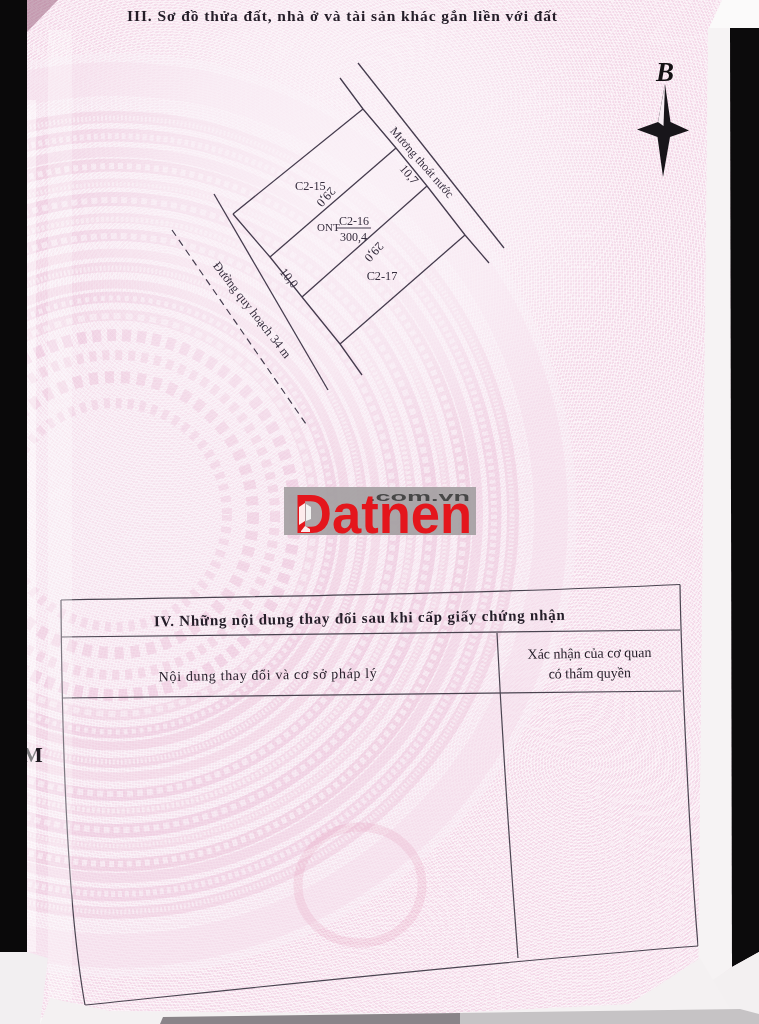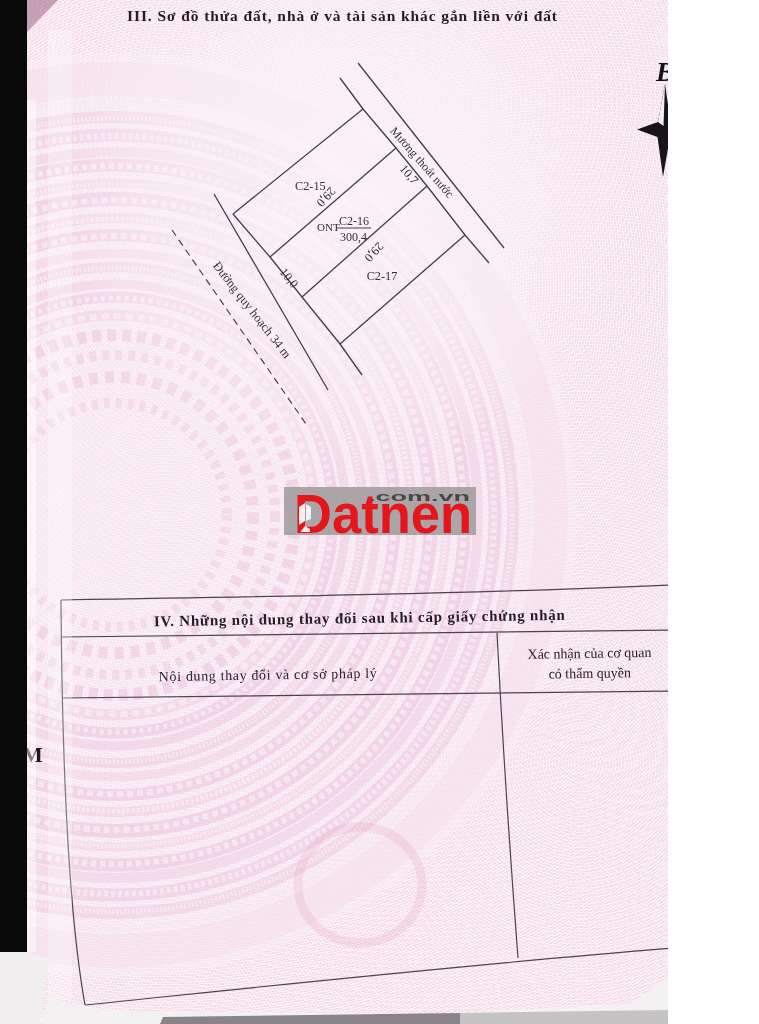--- a/index.html
+++ b/index.html
@@ -1,16 +1,16 @@
 <!DOCTYPE html>
 <html><head>
 <meta charset="utf-8">
 <style>
   html,body{margin:0;padding:0;-webkit-font-smoothing:antialiased;}
-  .page{position:relative;width:668px;height:1024px;overflow:hidden;background:#fbf9fa;
+  .page{position:relative;width:759px;height:1024px;overflow:hidden;background:#fbf9fa;
         font-family:"Liberation Serif", serif;}
   .pink{position:absolute;left:0;top:0;width:745px;height:1018px;
     background-color:#f4dae9;
     background-image:
       repeating-radial-gradient(circle at 22% 28%, rgba(255,255,255,0.5) 0 1px, rgba(255,255,255,0) 1px 2.7px),
       repeating-radial-gradient(circle at 78% 75%, rgba(255,255,255,0.42) 0 1.1px, rgba(242,214,232,0) 1.1px 3.1px),
       repeating-radial-gradient(circle at 55% 10%, rgba(250,236,245,0.5) 0 1.6px, rgba(250,236,245,0) 1.6px 4.8px);
   }
   svg{position:absolute;left:0;top:0;}
 </style>

